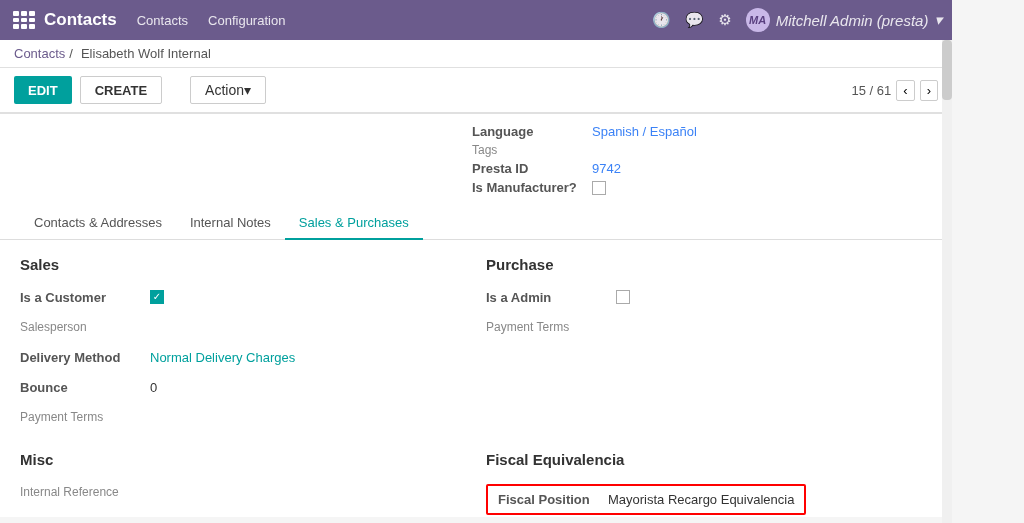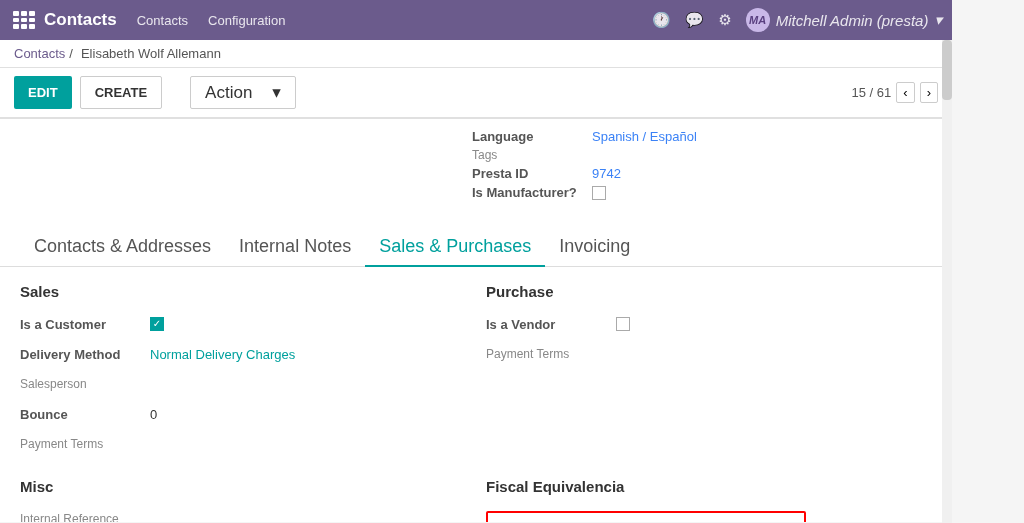--- a/index.html
+++ b/index.html
@@ -59,22 +59,22 @@
     .btn-edit {
       background: #00a09d; color: white; border: none; padding: 5px 14px;
       font-size: 13px; font-weight: bold; cursor: pointer; border-radius: 2px;
     }
     .btn-create {
       background: white; color: #333; border: 1px solid #ccc; padding: 5px 14px;
       font-size: 13px; font-weight: bold; cursor: pointer; border-radius: 2px;
     }
     .btn-action {
       background: white; color: #333; border: 1px solid #ccc; padding: 5px 14px;
-      font-size: 17px; cursor: pointer; border-radius: 2px; margin-left: 20px;
-      display: flex; align-items: center; gap: 20px;
+      font-size: 14px; cursor: pointer; border-radius: 2px; margin-left: 20px;
+      display: flex; align-items: center; gap: 0;
     }
     .spacer { flex: 1; }
     .pagination {
       display: flex; align-items: center; gap: 5px; font-size: 13px; color: #555;
     }
     .pagination button {
       background: none; border: 1px solid #ccc; cursor: pointer; padding: 2px 6px;
       border-radius: 2px; font-size: 13px;
     }
 
@@ -113,22 +113,22 @@
       width: 14px; height: 14px; border: 1px solid #aaa; background: white;
       display: inline-block;
     }
 
     
     .tabs {
       display: flex; border-bottom: 1px solid #ddd; padding: 0 20px; margin-top: 8px;
       background: white;
     }
     .tab {
-      padding: 8px 14px; cursor: pointer; font-size: 18px; color: #555;
-      border-bottom: 2px solid transparent; margin-bottom: -1px; margin-top: 16px;
+      padding: 8px 14px; cursor: pointer; font-size: 13px; color: #555;
+      border-bottom: 2px solid transparent; margin-bottom: -1px;
     }
     .tab.active {
       color: #00a09d; border-bottom: 2px solid #00a09d; font-weight: 500;
     }
 
     
     .tab-content {
       padding: 16px 20px; overflow-y: auto;
       height: calc(100% - 120px);
     }
@@ -221,21 +221,21 @@
         <div class="avatar">MA</div>
         <span>Mitchell Admin (presta)</span>
         <span>▾</span>
       </div>
     </div>
   </nav>
 
   <div class="breadcrumb">
     <a>Contacts</a>
     <span>/</span>
-    <span class="breadcrumb-current">Elisabeth Wolf Allemann</span>
+    <span class="breadcrumb-current">Elisabeth Wolf Internal</span>
   </div>
 
   <div class="toolbar">
     <button class="btn-edit">EDIT</button>
     <button class="btn-create">CREATE</button>
     <button class="btn-action">
       <span>Action</span>
       <span>▾</span>
     </button>
     <div class="spacer"></div>
@@ -273,58 +273,55 @@
       <div class="tabs">
         <div class="tab">
           <span>Contacts &amp; Addresses</span>
         </div>
         <div class="tab">
           <span>Internal Notes</span>
         </div>
         <div class="tab active">
           <span>Sales &amp; Purchases</span>
         </div>
-        <div class="tab">
-          <span>Invoicing</span>
-        </div>
       </div>
 
       <div class="tab-content">
         <div class="two-col">
 
           <div class="col">
             <div class="section-title">Sales</div>
 
             <div class="form-field-row">
               <span class="form-field-label bold">Is a Customer</span>
               <span class="cb-checked"></span>
             </div>
             <div class="form-field-row">
+              <span class="form-field-label">Salesperson</span>
+              <span class="form-field-value"></span>
+            </div>
+            <div class="form-field-row">
               <span class="form-field-label bold">Delivery Method</span>
               <span class="form-field-value link">Normal Delivery Charges</span>
             </div>
             <div class="form-field-row">
-              <span class="form-field-label">Salesperson</span>
-              <span class="form-field-value"></span>
-            </div>
-            <div class="form-field-row">
               <span class="form-field-label bold">Bounce</span>
               <span class="form-field-value">0</span>
             </div>
             <div class="form-field-row">
               <span class="form-field-label">Payment Terms</span>
               <span class="form-field-value"></span>
             </div>
           </div>
 
           <div class="col">
             <div class="section-title">Purchase</div>
 
             <div class="form-field-row">
-              <span class="form-field-label bold">Is a Vendor</span>
+              <span class="form-field-label bold">Is a Admin</span>
               <span class="cb-unchecked"></span>
             </div>
             <div class="form-field-row">
               <span class="form-field-label">Payment Terms</span>
               <span class="form-field-value"></span>
             </div>
           </div>
         </div>
 
         <div class="sections-row">

